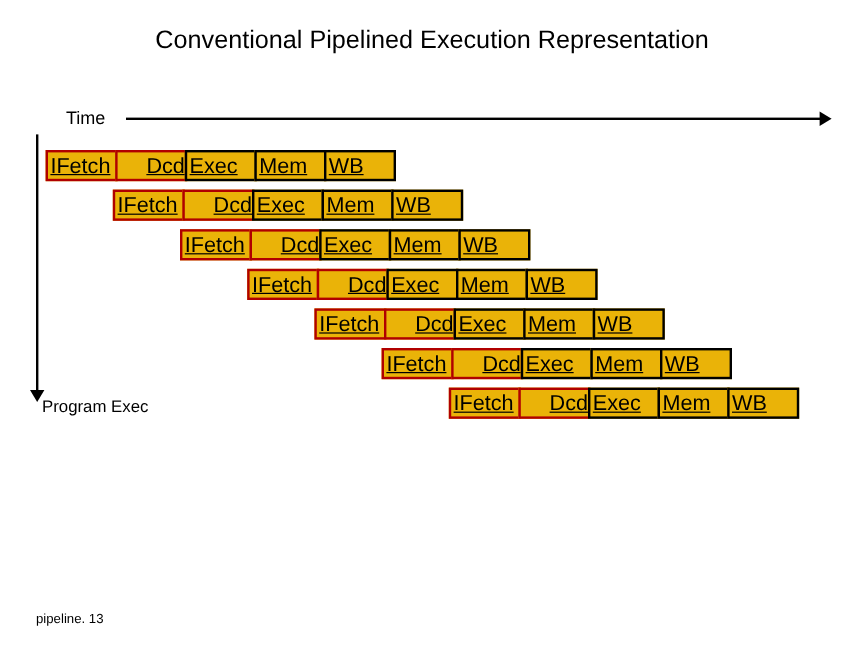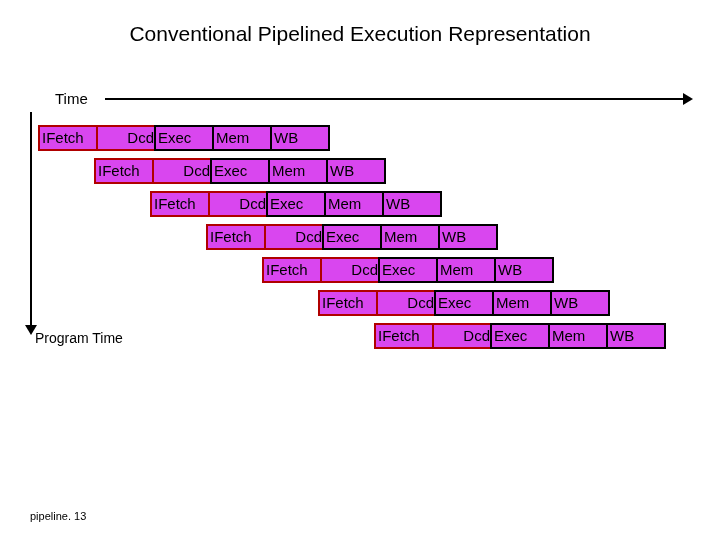--- a/index.html
+++ b/index.html
@@ -81,26 +81,27 @@
   .row {
     position: absolute;
     height: 24px;
   }
   .cell {
     display: inline-block;
     width: 54px;
     height: 22px;
     border: 2px solid #000;
     margin-left: -2px;
-    background: #d946ef;
-    font-size: 15px;
+    background: #eab308;
+    font-size: 18px;
     line-height: 22px;
     padding-left: 2px;
     box-sizing: content-box;
     vertical-align: top;
+    text-decoration: underline;
   }
   .cell:first-child { margin-left: 0; }
   .stage-ifetch { border-color: #b00000; }
   .stage-dcd    { border-color: #b00000; text-align: right; }
   .stage-exec   { border-color: #000; }
   .stage-mem    { border-color: #000; }
   .stage-wb     { border-color: #000; }
 
   .row0 { top: 125px; left: 38px; }
   .row1 { top: 158px; left: 94px; }
@@ -112,21 +113,21 @@
 </style>
 </head>
 <body>
 
 <div class="title">Conventional Pipelined Execution Representation</div>
 
 <div class="time-label">Time</div>
 <div class="time-arrow"></div>
 
 <div class="pflow-arrow"></div>
-<div class="pflow-label">Program Time</div>
+<div class="pflow-label">Program Exec</div>
 
 <div class="row row0">
   <span class="cell stage-ifetch">IFetch</span><span class="cell stage-dcd">Dcd</span><span class="cell stage-exec">Exec</span><span class="cell stage-mem">Mem</span><span class="cell stage-wb">WB</span>
 </div>
 <div class="row row1">
   <span class="cell stage-ifetch">IFetch</span><span class="cell stage-dcd">Dcd</span><span class="cell stage-exec">Exec</span><span class="cell stage-mem">Mem</span><span class="cell stage-wb">WB</span>
 </div>
 <div class="row row2">
   <span class="cell stage-ifetch">IFetch</span><span class="cell stage-dcd">Dcd</span><span class="cell stage-exec">Exec</span><span class="cell stage-mem">Mem</span><span class="cell stage-wb">WB</span>
 </div>

